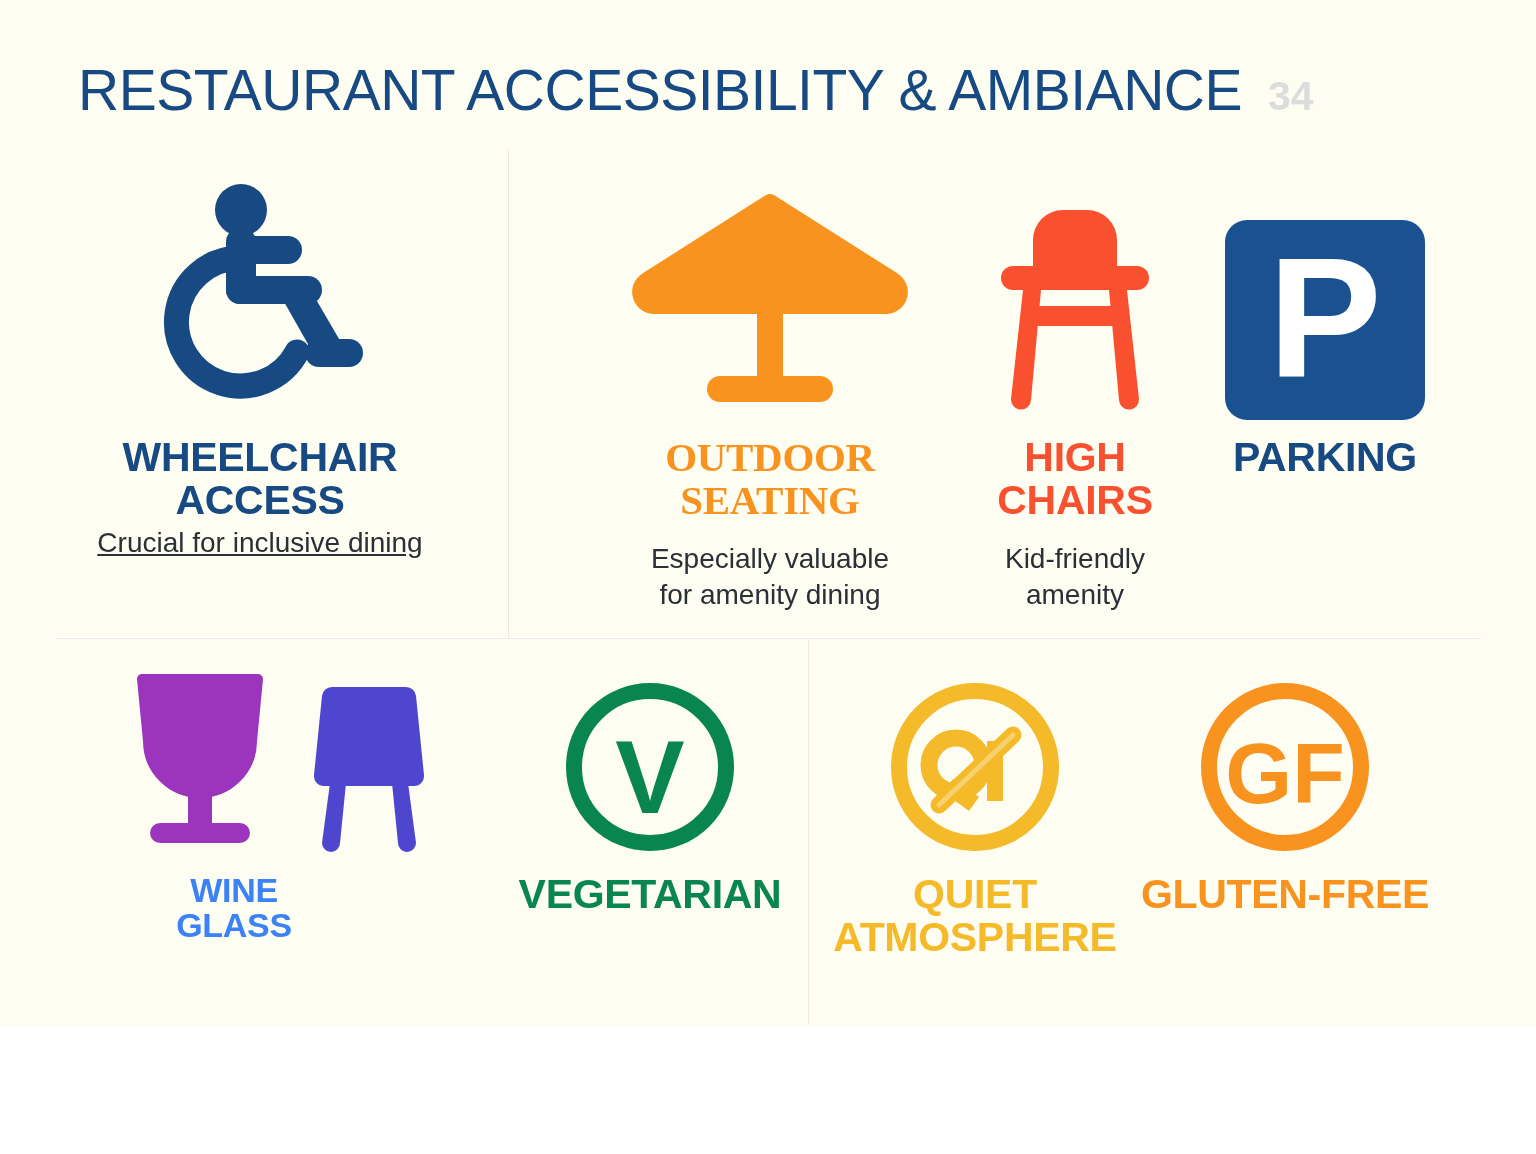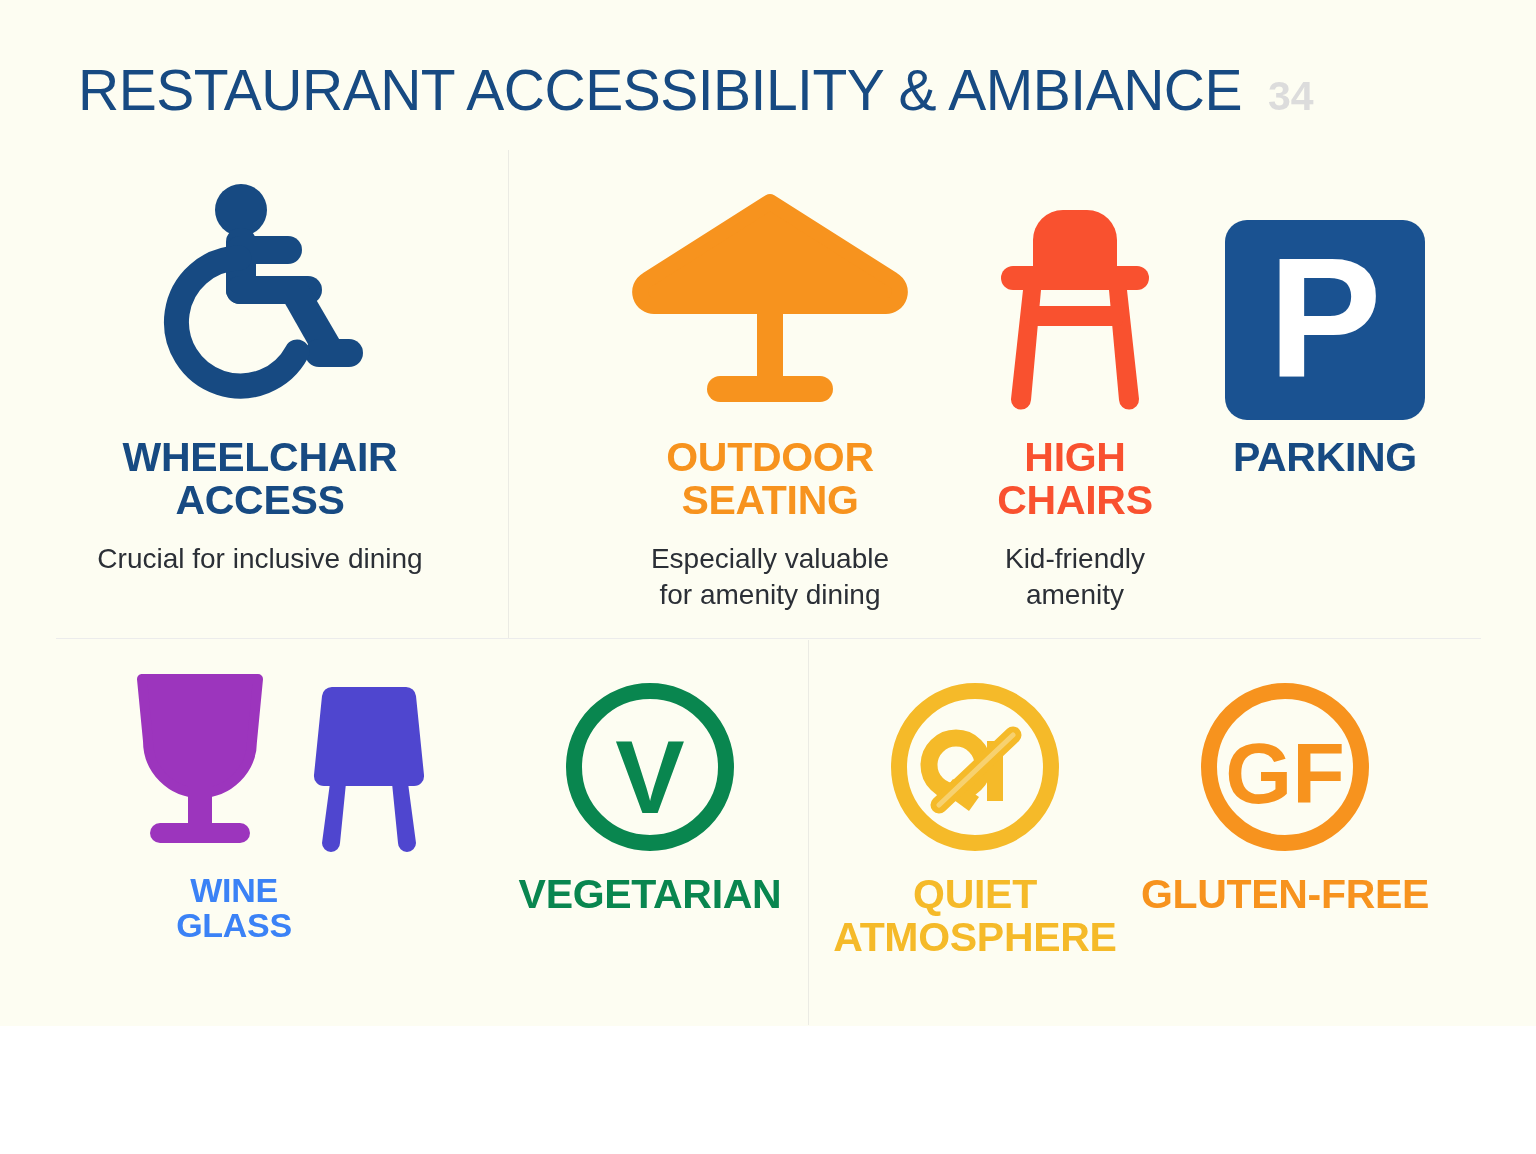--- a/index.html
+++ b/index.html
@@ -85,25 +85,25 @@
     color: #2b2f36;
     text-align: center;
     line-height: 1.27;
     white-space: pre-line;
   }
 
   
   #cell-wheelchair { left: 30px; top: 180px; width: 460px; }
   #cell-wheelchair .icon-box { height: 240px; }
   #cell-wheelchair .feat-label { font-size: 41px; color: #174a82; margin-top: 16px; }
-  #cell-wheelchair .feat-desc { margin-top: 20px; }
+  #cell-wheelchair .feat-desc { margin-top: 4px; text-decoration: underline; }
 
   #cell-outdoor { left: 570px; top: 180px; width: 400px; }
   #cell-outdoor .icon-box { height: 240px; }
-  #cell-outdoor .feat-label { font-size: 41px; color: #f7931e; margin-top: 16px; }
+  #cell-outdoor .feat-label { font-size: 41px; color: #f7931e; margin-top: 16px; font-family: Liberation Serif, serif; }
   #cell-outdoor .feat-desc { margin-top: 20px; }
 
   #cell-highchair { left: 930px; top: 180px; width: 290px; }
   #cell-highchair .icon-box { height: 240px; }
   #cell-highchair .feat-label { font-size: 41px; color: #f9512f; margin-top: 16px; }
   #cell-highchair .feat-desc { margin-top: 20px; }
 
   #cell-parking { left: 1175px; top: 180px; width: 300px; }
   #cell-parking .icon-box { height: 240px; }
   #cell-parking .feat-label { font-size: 41px; color: #174a82; margin-top: 16px; }

